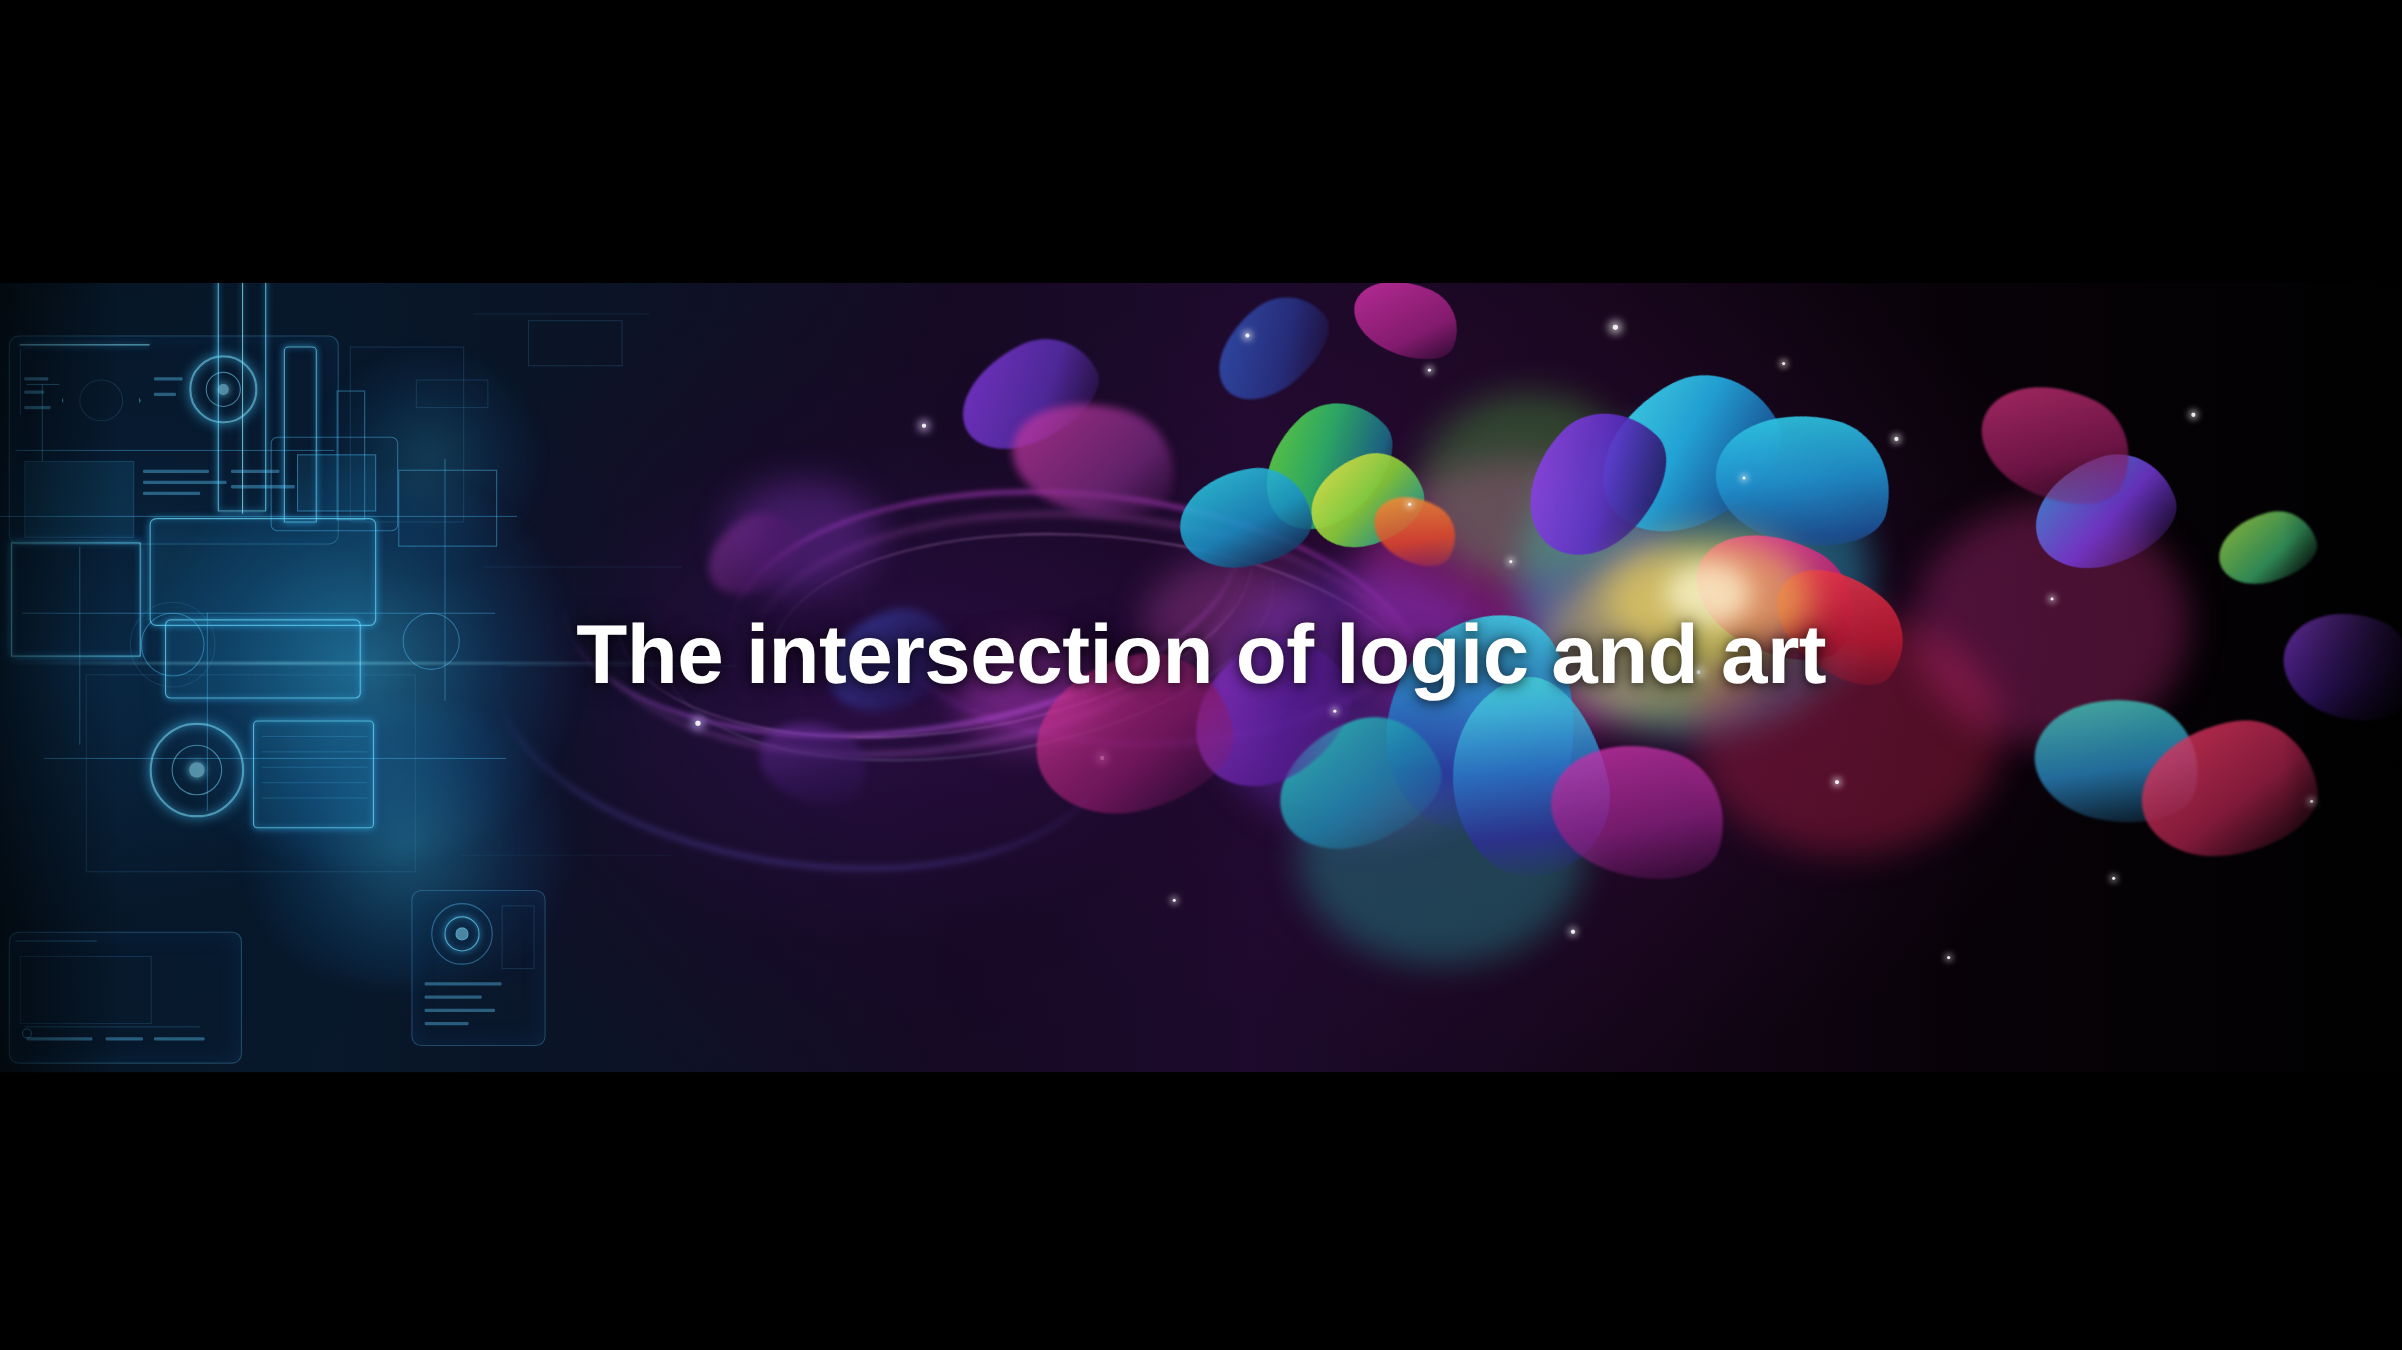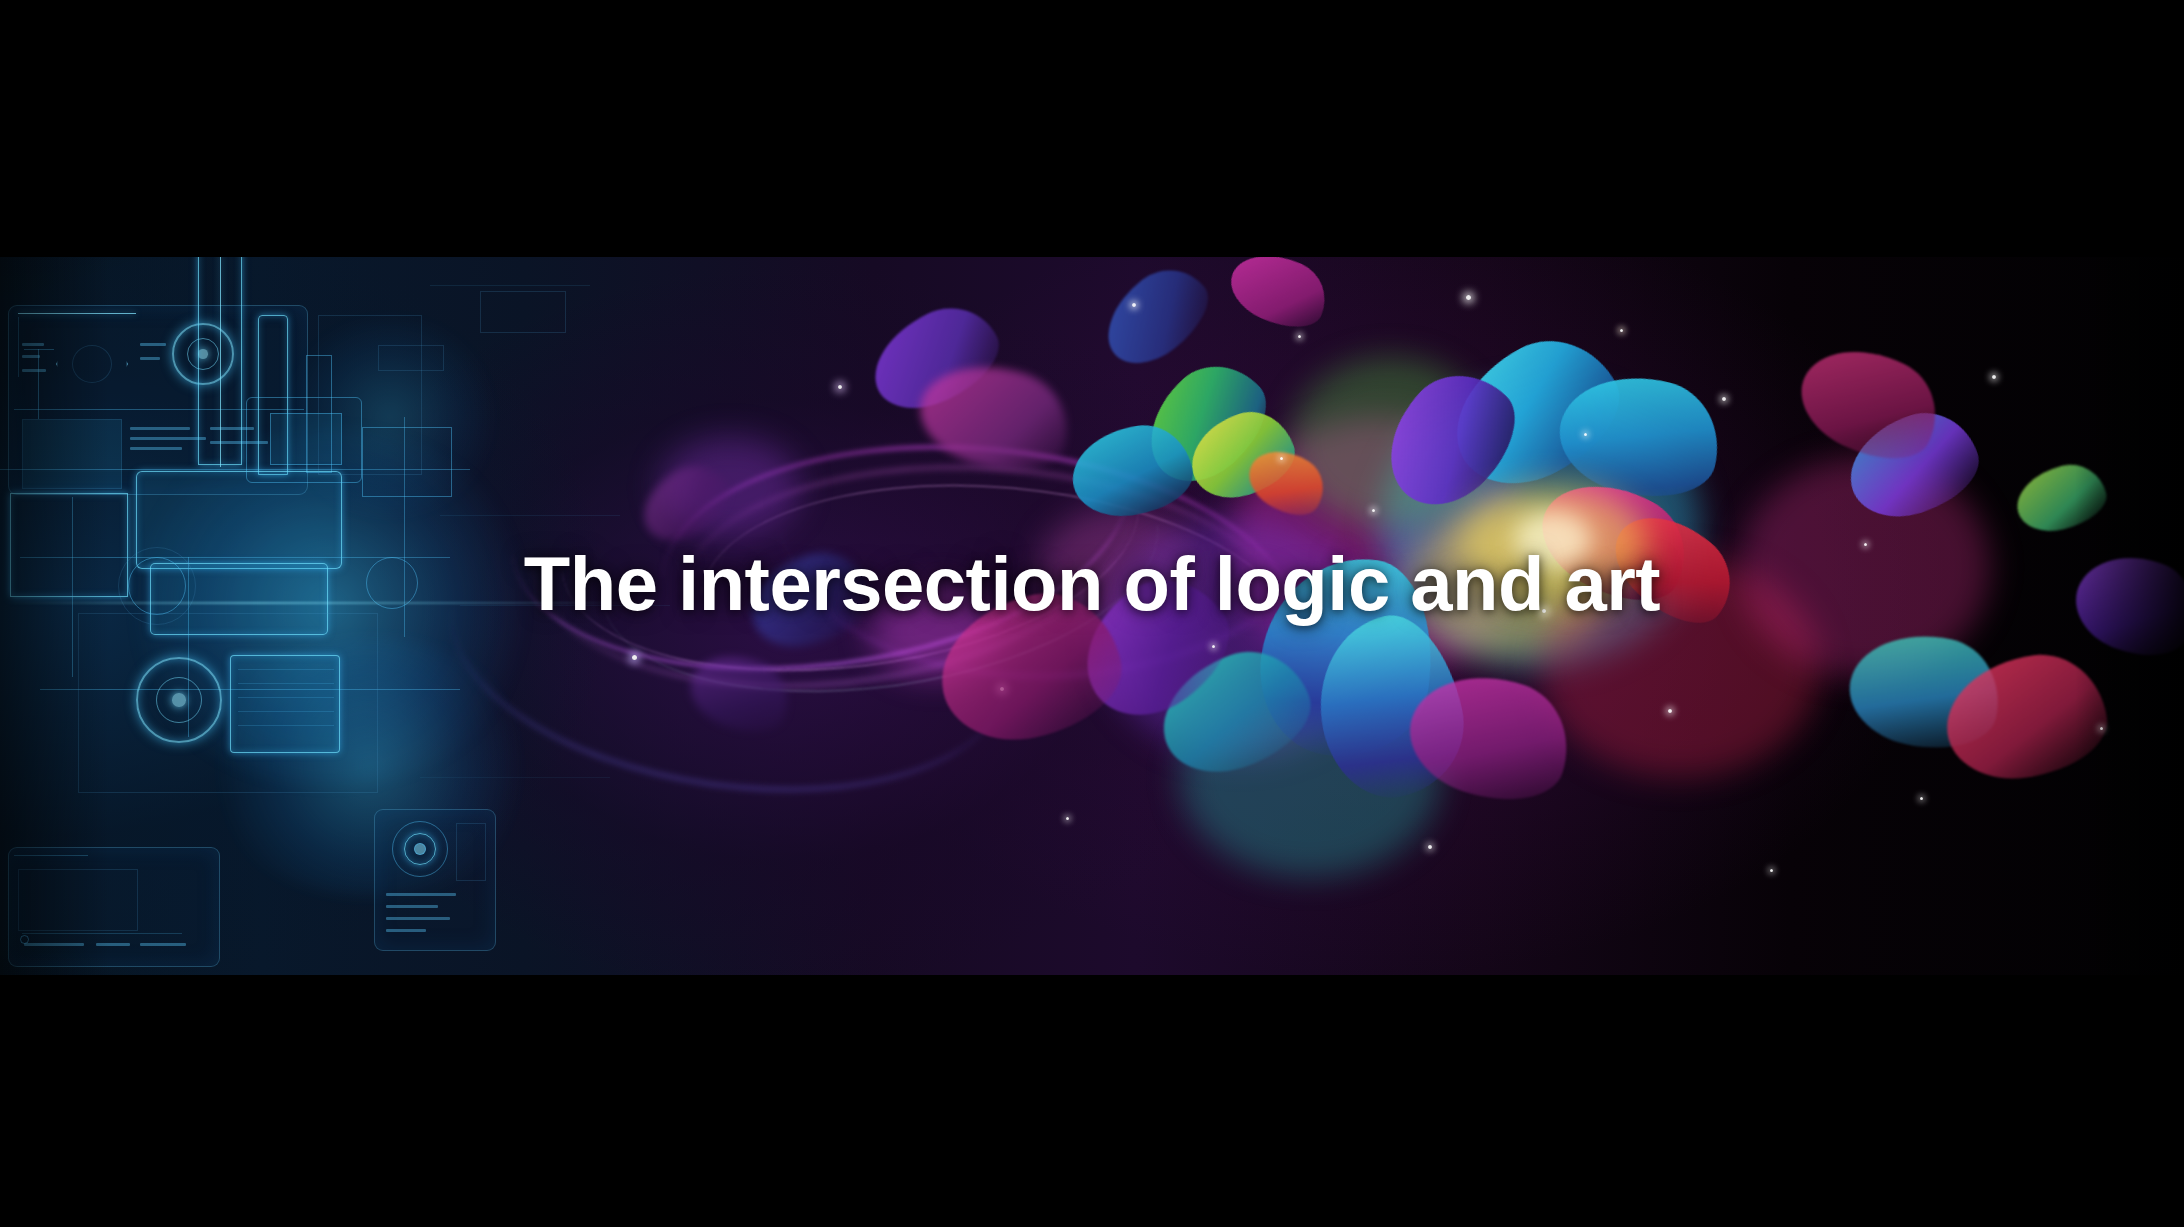--- a/index.html
+++ b/index.html
@@ -95,21 +95,21 @@
     z-index:40; pointer-events:none;
   }
   #scanline {
     position:absolute; left:0; top:345px; width:640px; height:2px;
     background:linear-gradient(90deg, rgba(120,220,255,0) 0%, rgba(140,235,255,.55) 40%, rgba(120,220,255,.15) 85%, rgba(0,0,0,0) 100%);
     filter:blur(1px); z-index:30;
   }
 
   
   #title {
-    position:absolute; left:0; top:546px; width:2184px;
+    position:absolute; left:0; top:558px; width:2184px;
     z-index:50; text-align:center;
     font-size:76px; font-weight:bold; color:#ffffff;
     letter-spacing:-.5px; line-height:1;
     text-shadow:0 0 22px rgba(0,0,0,.55), 0 2px 10px rgba(0,0,0,.6);
     white-space:nowrap;
   }
 </style>
 </head>
 <body>
 

